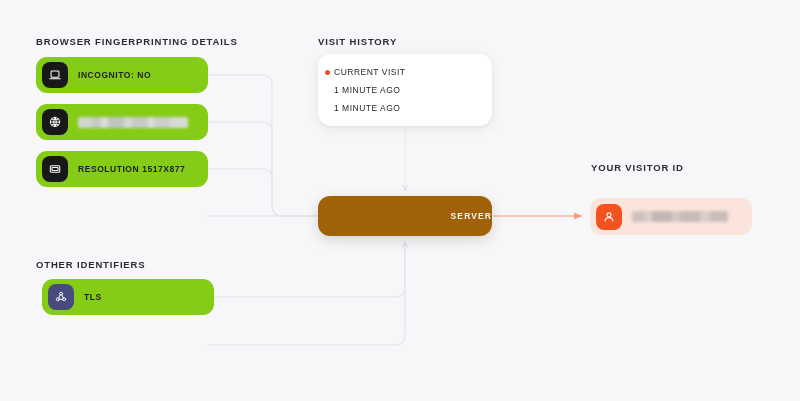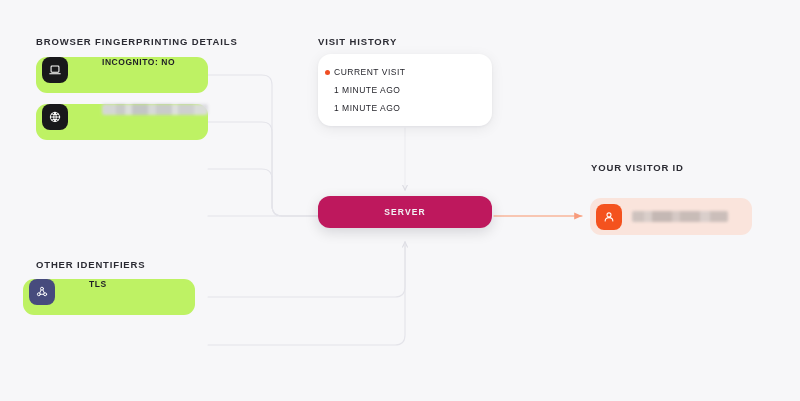--- a/index.html
+++ b/index.html
@@ -44,29 +44,28 @@
     color: #2b2b33;
     text-transform: uppercase;
     white-space: nowrap;
     z-index: 3;
   }
 
   
   .chip {
     position: absolute;
     display: flex;
-    align-items: flex-start;
+    align-items: center;
     width: 172px;
     height: 36px;
-    background: #bef264;
+    background: #84cc16;
     border-radius: 11px;
     padding: 0 0 0 6px;
     box-sizing: border-box;
     z-index: 3;
-    gap: 24px;
   }
   .chip .badge {
     width: 26px;
     height: 26px;
     border-radius: 8px;
     flex: 0 0 26px;
     display: flex;
     align-items: center;
     justify-content: center;
     background: #18181b;
@@ -148,26 +147,26 @@
     text-transform: uppercase;
     white-space: nowrap;
   }
 
   
   #server-node {
     position: absolute;
     left: 318px;
     top: 196px;
     width: 174px;
-    height: 32px;
-    background: #be185d;
+    height: 40px;
+    background: #a16207;
     border-radius: 12px;
     display: flex;
     align-items: center;
-    justify-content: center;
+    justify-content: flex-end;
     z-index: 3;
     box-shadow: 0 4px 14px rgba(10,10,20,.14);
   }
   #server-node .server-label {
     font-size: 8.5px;
     font-weight: bold;
     letter-spacing: 1.1px;
     color: #f2f2f4;
     text-transform: uppercase;
   }
@@ -258,25 +257,34 @@
         <circle cx="8" cy="8" r="5.3"></circle>
         <path d="M2.7 8 H13.3"></path>
         <path d="M8 2.7 C10 4.9 10 11.1 8 13.3 C6 11.1 6 4.9 8 2.7Z"></path>
         <path d="M3.9 4.6 C5.2 5.5 10.8 5.5 12.1 4.6"></path>
         <path d="M3.9 11.4 C5.2 10.5 10.8 10.5 12.1 11.4"></path>
       </svg>
     </span>
     <span class="redacted"></span>
   </div>
 
+  <div class="chip" style="left:36px; top:151px;">
+    <span class="badge">
+      <svg width="14" height="14" viewBox="0 0 16 16" fill="none" stroke="#ffffff" stroke-width="1.2" stroke-linejoin="round">
+        <rect x="2.6" y="4.2" width="10.8" height="7.6" rx="1.3"></rect>
+        <rect x="4.6" y="6.2" width="6.8" height="3.6" rx="0.6"></rect>
+      </svg>
+    </span>
+    <span class="chip-label">RESOLUTION 1517X877</span>
+  </div>
 
 
   <div class="section-title" style="left:36px; top:259px;">OTHER IDENTIFIERS</div>
 
-  <div class="chip alt" style="left:23px; top:279px;">
+  <div class="chip alt" style="left:42px; top:279px;">
     <span class="badge">
       <svg width="14" height="14" viewBox="0 0 16 16" fill="none" stroke="#ffffff" stroke-width="1.1" stroke-linecap="round">
         <circle cx="8" cy="4.2" r="1.7"></circle>
         <circle cx="4.4" cy="10.6" r="1.7"></circle>
         <circle cx="11.6" cy="10.6" r="1.7"></circle>
         <path d="M6.9 5.8 L5.4 9.1"></path>
         <path d="M9.1 5.8 L10.6 9.1"></path>
         <path d="M6.1 10.6 H9.9"></path>
       </svg>
     </span>

